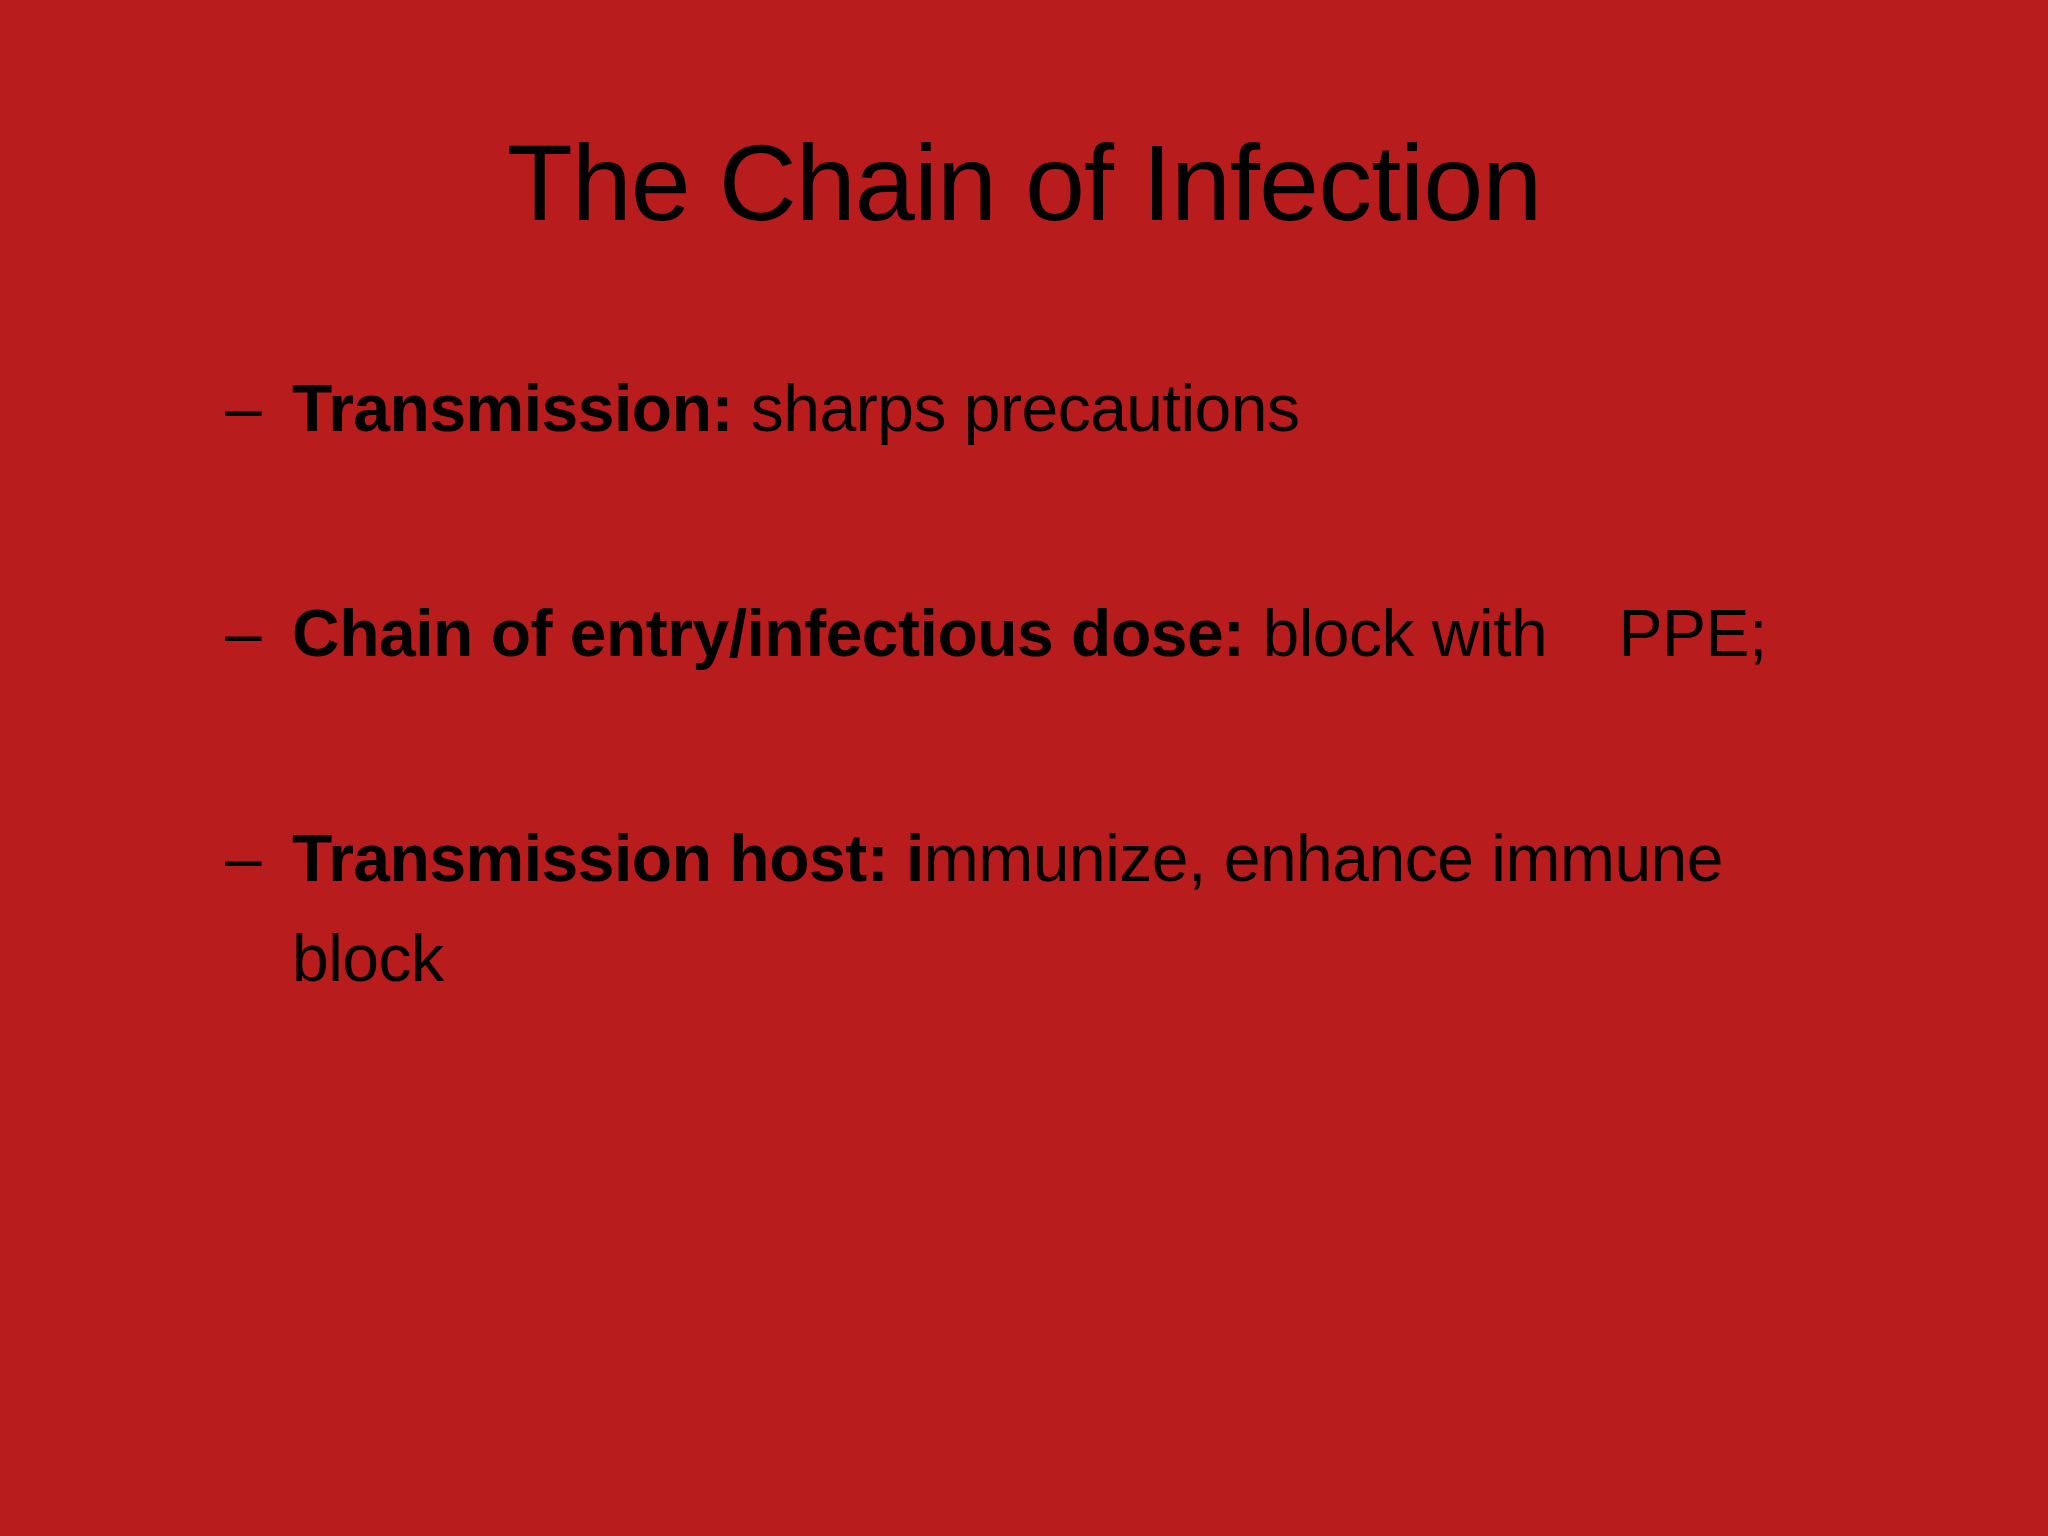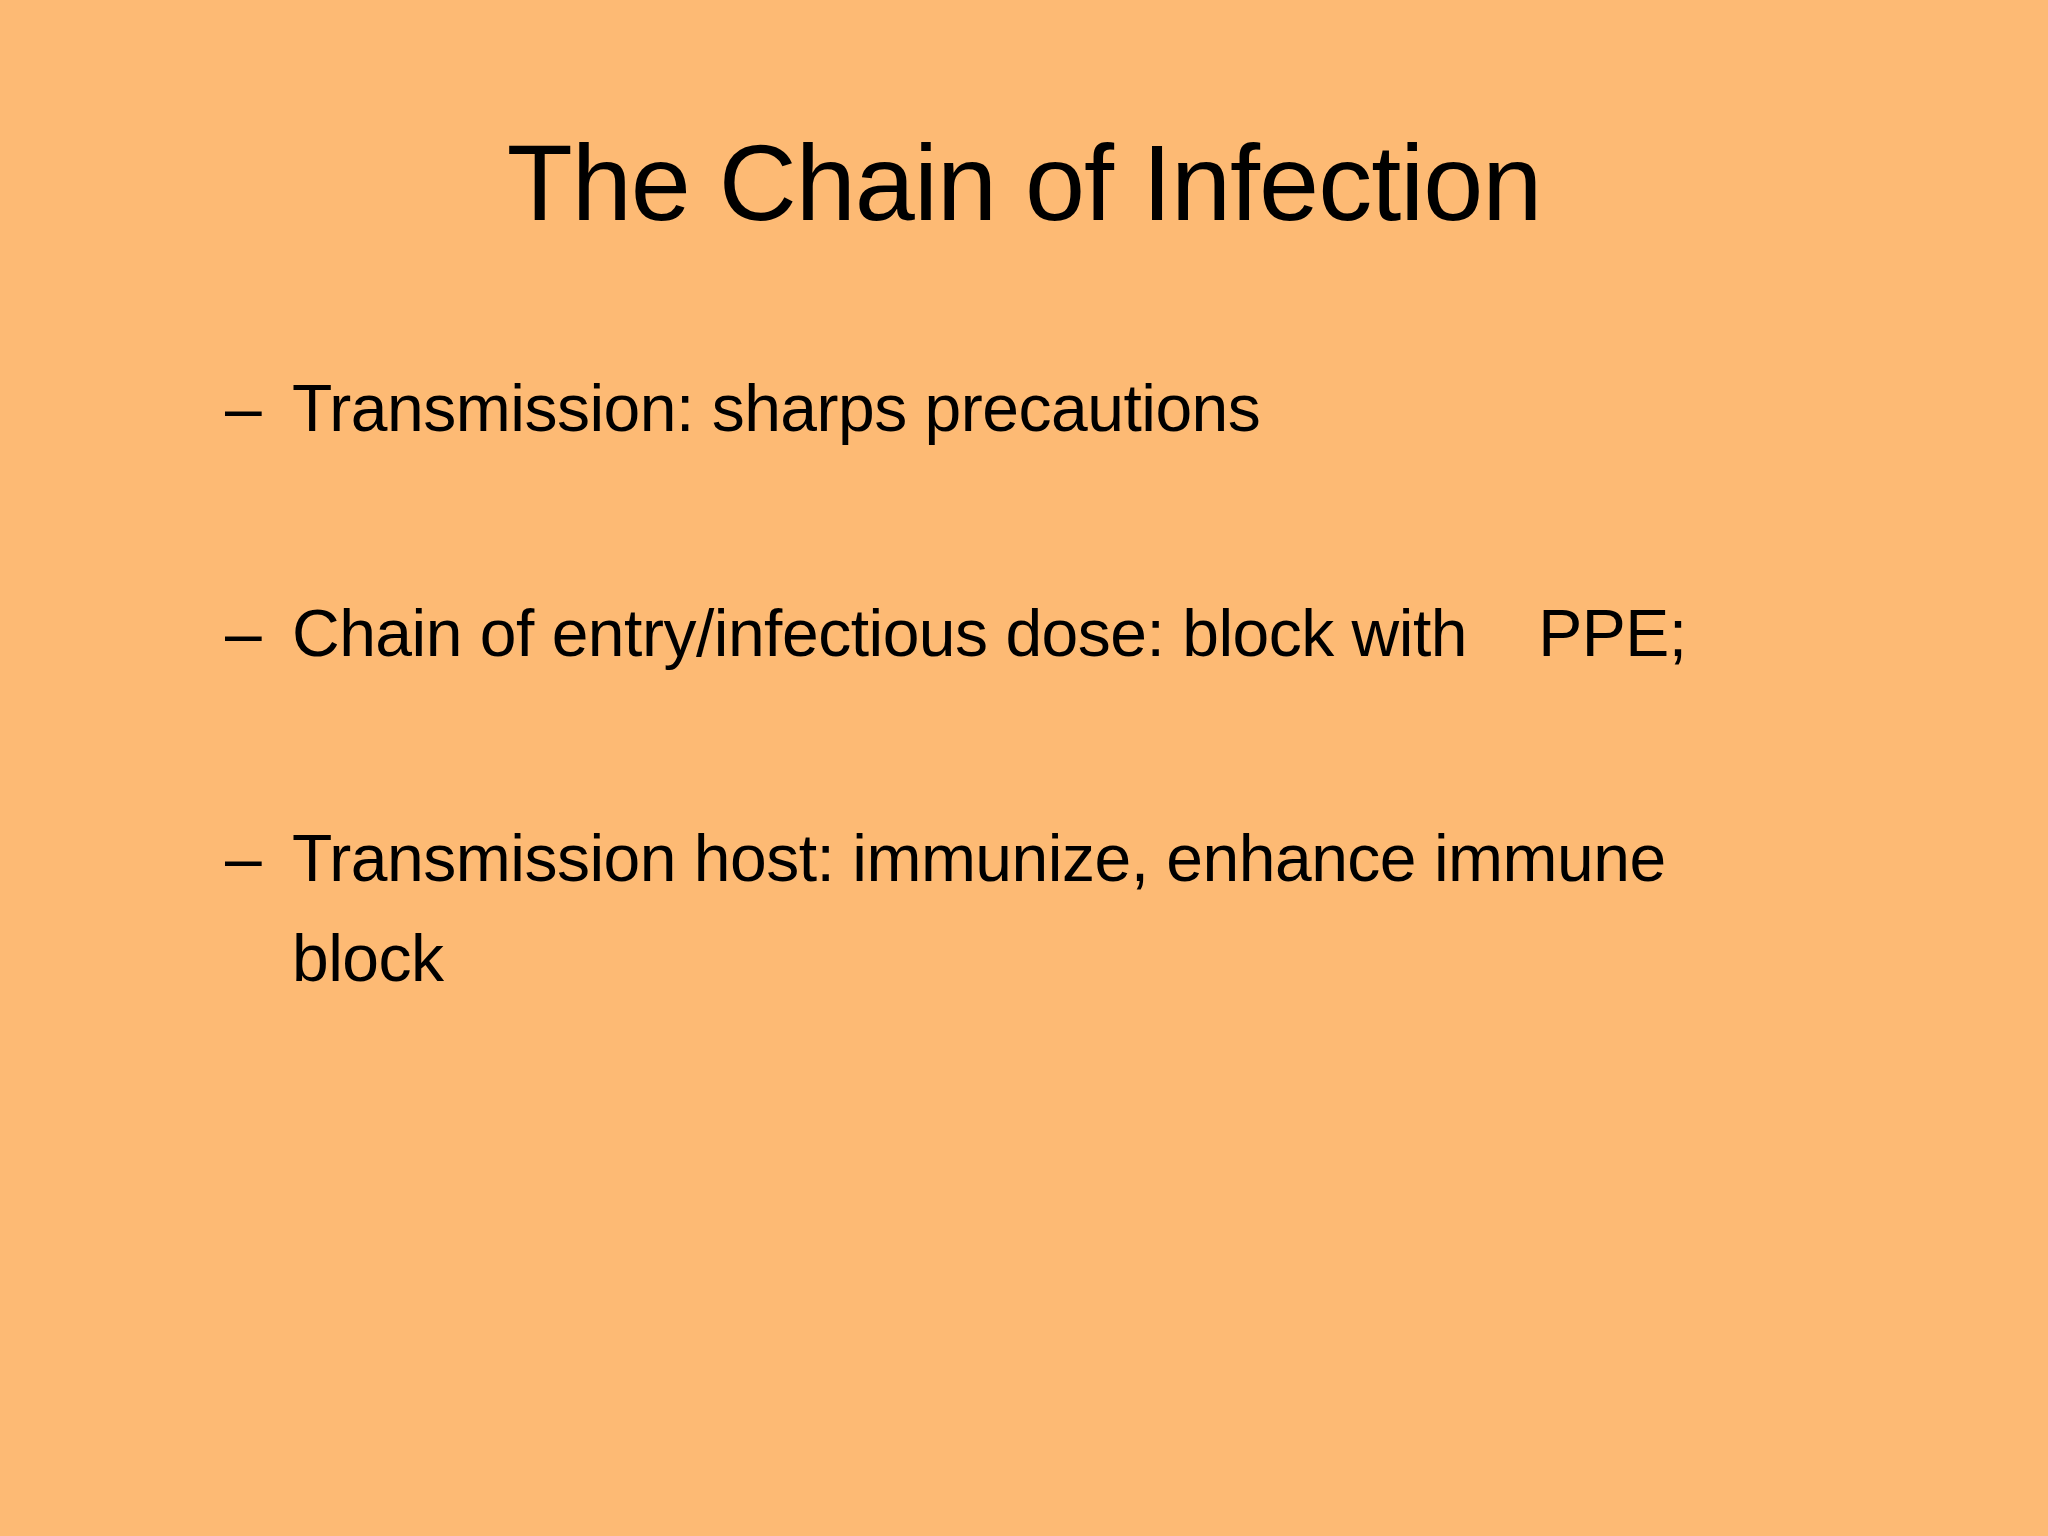--- a/index.html
+++ b/index.html
@@ -11,21 +11,21 @@
     height: 1536px;
     background: #ffffff;
     font-family: "Liberation Sans", sans-serif;
     color: #000000;
     overflow: hidden;
   }
   .slide {
     position: relative;
     width: 2048px;
     height: 1536px;
-    background: #fdba74;
+    background: #b91c1c;
   }
   .slide-title {
     position: absolute;
     top: 118px;
     left: 0;
     width: 100%;
     margin: 0;
     text-align: center;
     font-size: 108px;
     font-weight: 400;
@@ -52,21 +52,21 @@
   }
   .bullet-marker {
     flex: none;
     width: 67px;
   }
   .bullet-content {
     flex: 1;
     min-width: 0;
   }
   .bullet-term {
-    font-weight: 400;
+    font-weight: 700;
   }
   .bullet-line2:empty {
     display: none;
   }
 </style>
 </head>
 <body>
 
 <div class="slide">
 

